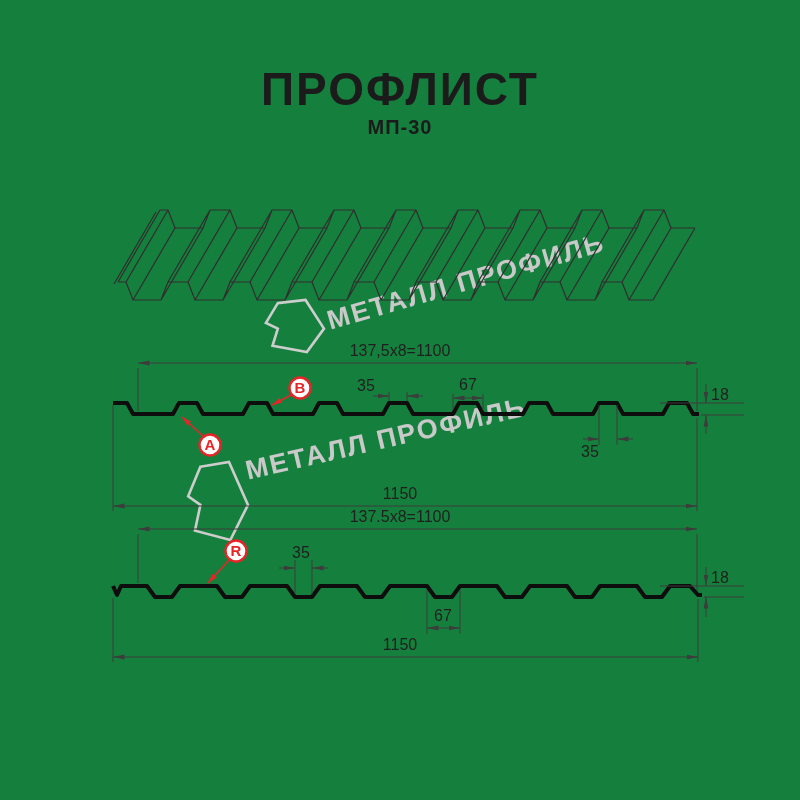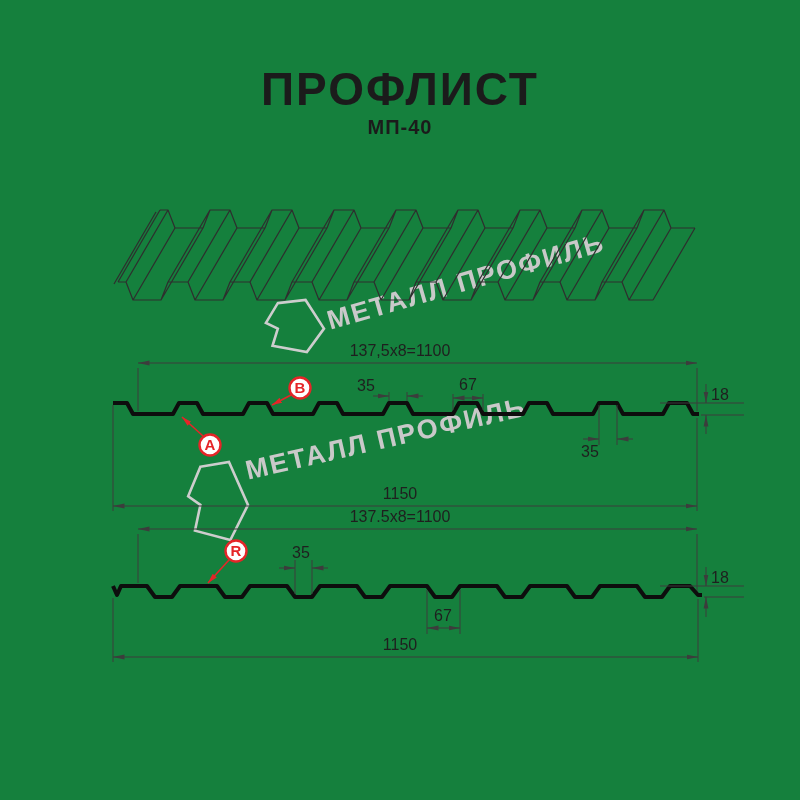--- a/index.html
+++ b/index.html
@@ -25,21 +25,21 @@
   .redline{stroke:#e52528;stroke-width:1.6;fill:none;}
   .redcirc{stroke:#e52528;stroke-width:2.4;fill:#ffffff;}
   .logo{stroke:#cdcdcd;stroke-width:2.6;fill:none;}
 </style>
 </head>
 <body>
 
 <div class="canvas">
 
   <div class="title">ПРОФЛИСТ</div>
-  <div class="subtitle">МП-40</div>
+  <div class="subtitle">МП-30</div>
 
   <div class="wm wm1">МЕТАЛЛ ПРОФИЛЬ</div>
   <div class="wm wm2">МЕТАЛЛ ПРОФИЛЬ</div>
 
   <svg id="draw" width="800" height="800" viewBox="0 0 800 800">
     <defs>
       <marker id="ae" markerUnits="userSpaceOnUse" markerWidth="12" markerHeight="8" viewBox="0 0 12 8" refX="11.5" refY="4" orient="auto">
         <path d="M0,1.6 L11.5,4 L0,6.4 Z" fill="#3c3c3c"></path>
       </marker>
       <marker id="as" markerUnits="userSpaceOnUse" markerWidth="12" markerHeight="8" viewBox="0 0 12 8" refX="0.5" refY="4" orient="auto">

